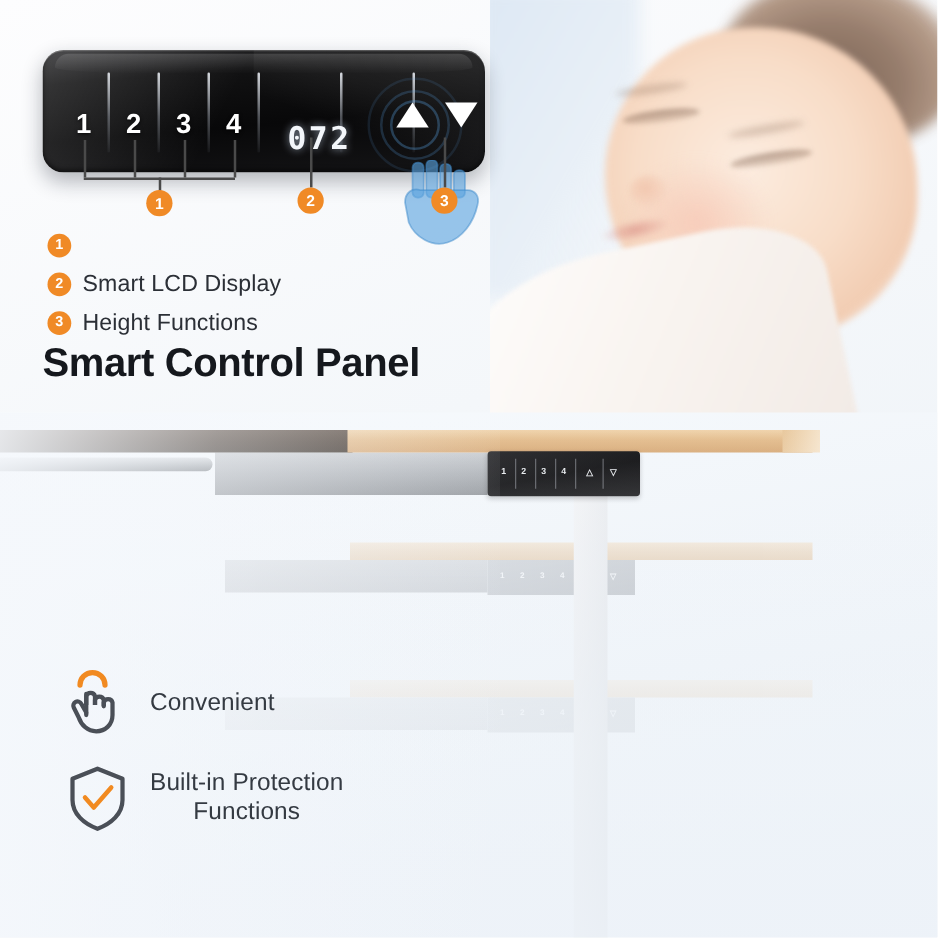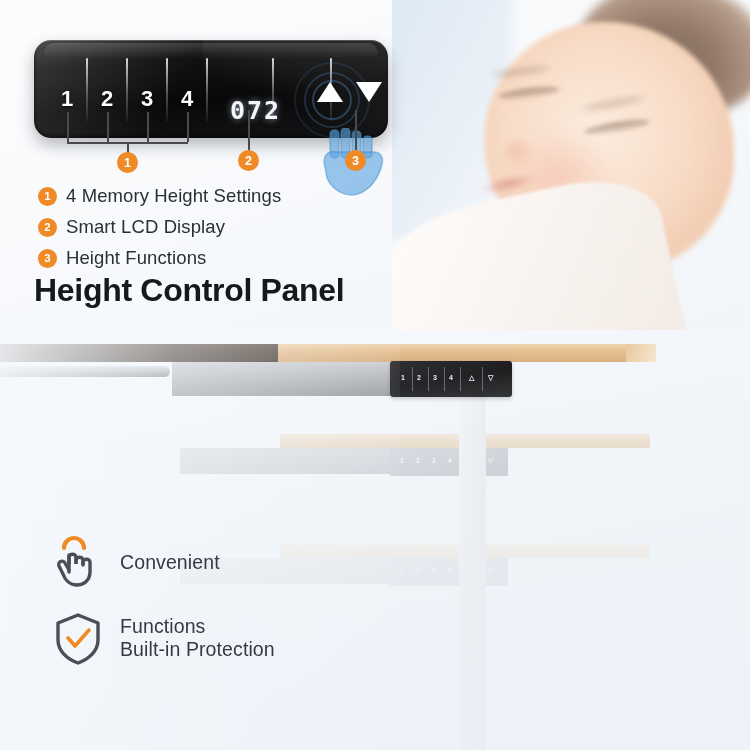--- a/index.html
+++ b/index.html
@@ -221,21 +221,21 @@
     pointer-events: none;
   }
   .scene-fade-left {
     position: absolute; left: 0; top: 0; width: 400px; height: 420px;
     background: linear-gradient(95deg, rgba(245,248,252,.9) 0%, rgba(245,248,252,.45) 40%, rgba(245,248,252,0) 100%);
     pointer-events: none;
   }
 
   
   .bfeats { position: absolute; left: 50px; top: 534px; width: 350px; z-index: 5; }
-  .bfeat { display: flex; align-items: center; margin-bottom: 20px; }
+  .bfeat { display: flex; align-items: center; margin-bottom: 20px; text-align: center; }
   .bfeat-ico { flex: 0 0 auto; width: 56px; height: 56px; margin-right: 14px; }
   .bfeat-txt {
     font-size: 19.5px; color: #343a42; line-height: 1.18; letter-spacing: .1px;
   }
 </style>
 </head>
 <body>
 
 <div id="page">
 
@@ -304,33 +304,32 @@
 
   <div class="tick" style="left:248px; top:110px; height:40px;"></div>
   <div class="badge" style="left:238px; top:150px; background:#F08A26;">2</div>
 
   <div class="tick" style="left:355px; top:110px; height:40px;"></div>
   <div class="badge" style="left:345px; top:150px; background:#F08A26;">3</div>
 
   <div class="feat-list">
     <div class="feat-row">
       <div class="feat-badge" style="background:#F08A26;">1</div>
-      <div class="feat-text">4 Memory Height Settings</div>
     </div>
     <div class="feat-row">
       <div class="feat-badge" style="background:#F08A26;">2</div>
       <div class="feat-text">Smart LCD Display</div>
     </div>
     <div class="feat-row">
       <div class="feat-badge" style="background:#F08A26;">3</div>
       <div class="feat-text">Height Functions</div>
     </div>
   </div>
 
-  <div class="headline">Height Control Panel</div>
+  <div class="headline">Smart Control Panel</div>
 
   <div class="desk-scene">
 
     <div class="ghost" style="top:104px; opacity:.60;">
       <div class="g-wood"></div>
       <div class="g-rail"></div>
       <div class="g-panel">
         <div class="g-num" style="left:10px;">1</div>
         <div class="g-num" style="left:26px;">2</div>
         <div class="g-num" style="left:42px;">3</div>
@@ -393,20 +392,20 @@
       </div>
     </div>
 
 
     <div class="bfeat">
       <svg class="bfeat-ico" viewBox="0 0 56 56">
         <path d="M28 5 L48 13 L48 30 C48 41 39 49 28 53 C17 49 8 41 8 30 L8 13 Z" fill="none" stroke="#4A4F57" stroke-width="3.4" stroke-linejoin="round"></path>
         <path d="M18 28 L25 36 L39 20" fill="none" stroke="#F18A21" stroke-width="3.6" stroke-linecap="round" stroke-linejoin="round"></path>
       </svg>
       <div class="bfeat-txt">
+        <div>Built-in Protection</div>
         <div>Functions</div>
-        <div>Built-in Protection</div>
       </div>
     </div>
 
   </div>
 
 </div>
 
 </body></html>

